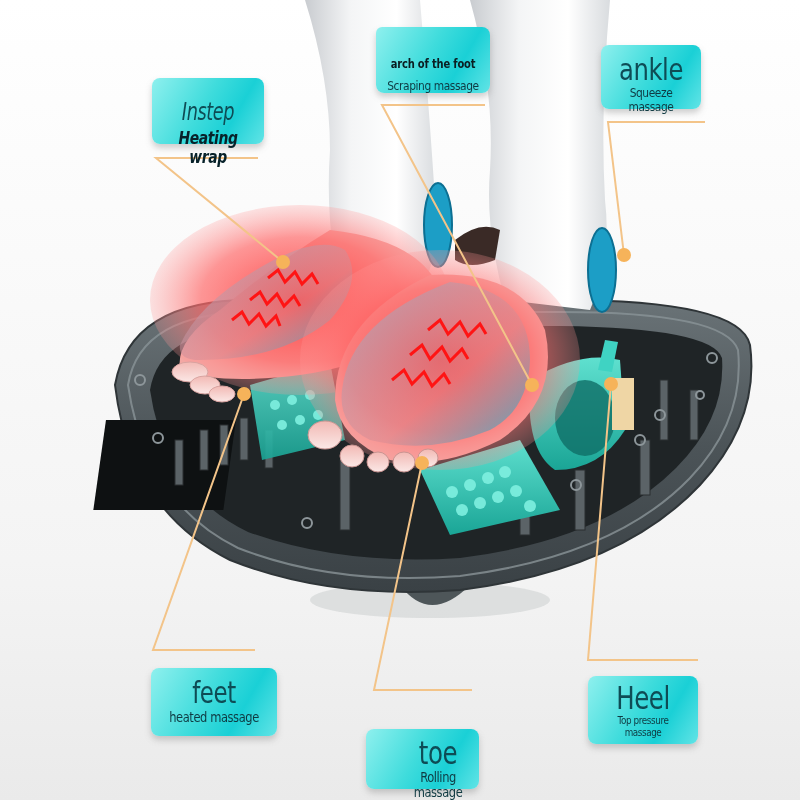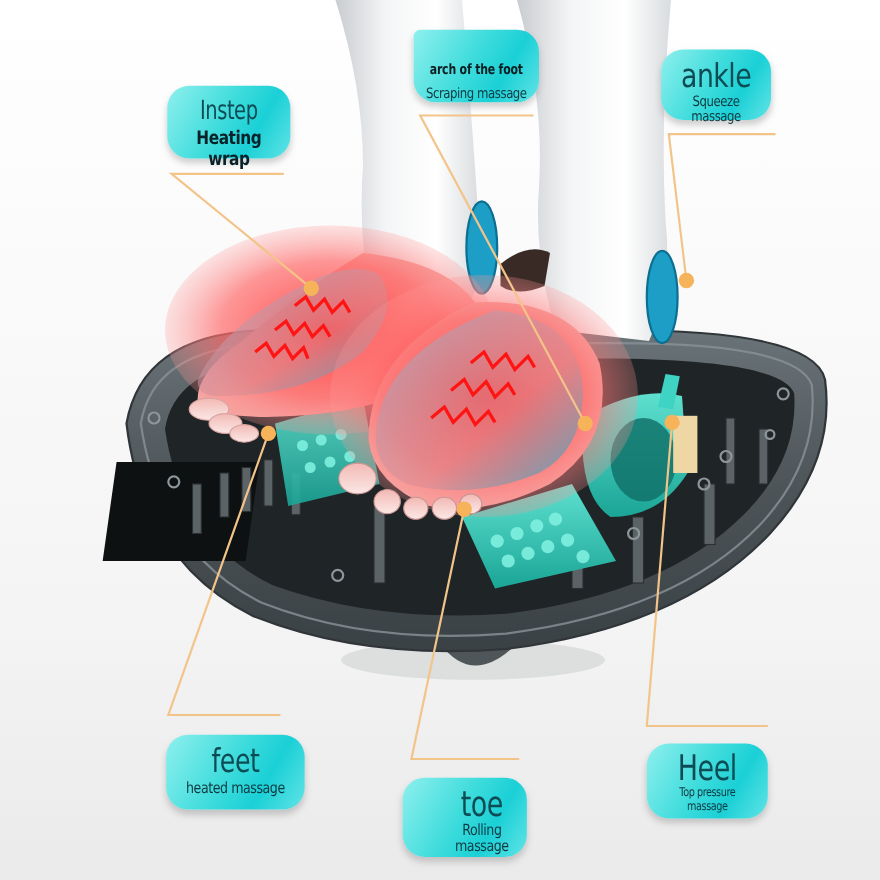--- a/index.html
+++ b/index.html
@@ -7,21 +7,21 @@
       width: 800px; height: 800px; overflow: hidden;
       background: #ffffff;
       font-family: "Liberation Sans", "DejaVu Sans", sans-serif;
       position: relative;
     }
     #stage { position: absolute; left: 0; top: 0; width: 800px; height: 800px; }
     #art { position: absolute; left: 0; top: 0; }
 
     .callout {
       position: absolute;
-      border-radius: 20px;
+      border-radius: 8px;
       background: linear-gradient(120deg, #8ff0ee 0%, #3fdcdc 45%, #1ad0d6 70%, #62e4e6 100%);
       box-shadow: 0 4px 6px rgba(120,120,120,0.35);
       text-align: center;
       color: #0f3d45;
       box-sizing: border-box;
     }
     .callout .title {
       display: block;
       font-family: "DejaVu Sans Condensed", "DejaVu Sans", sans-serif;
       font-weight: bold;
@@ -31,37 +31,37 @@
     }
     .callout .sub {
       display: block;
       font-family: "DejaVu Sans", sans-serif;
       color: #0f3a42;
       line-height: 1.1;
       letter-spacing: -0.5px;
       transform: scaleX(0.82);
     }
 
-    #c-instep { left: 152px; top: 78px; width: 112px; height: 66px; padding-top: 10px; }
+    #c-instep { left: 152px; top: 78px; width: 112px; height: 66px; padding-top: 22px; font-style: italic; }
     #c-instep .title { font-size: 24px; transform: scaleX(0.82); font-weight: normal; }
     #c-instep .sub { font-size: 17px; font-weight: bold; color: #08222a; margin-top: 5px; }
 
     #c-arch { left: 376px; top: 27px; width: 114px; height: 66px; padding-top: 30px; border-top-left-radius: 6px; }
     #c-arch .title { font-size: 13px; color: #0b1e22; font-weight: bold; transform: scaleX(0.85); letter-spacing: -0.2px; }
     #c-arch .sub { font-size: 13px; margin-top: 9px; }
 
     #c-ankle { left: 601px; top: 45px; width: 100px; height: 64px; padding-top: 10px; }
     #c-ankle .title { font-size: 30px; font-weight: normal; transform: scaleX(0.9); }
     #c-ankle .sub { font-size: 13px; margin-top: 1px; }
 
     #c-feet { left: 151px; top: 668px; width: 126px; height: 68px; padding-top: 10px; }
     #c-feet .title { font-size: 30px; font-weight: normal; transform: scaleX(0.85); }
     #c-feet .sub { font-size: 14px; margin-top: 2px; }
 
-    #c-toe { left: 366px; top: 707px; width: 113px; height: 72px; padding-top: 8px; padding-left: 31px; }
+    #c-toe { left: 366px; top: 729px; width: 113px; height: 60px; padding-top: 8px; padding-left: 31px; }
     #c-toe .title { font-size: 32px; font-weight: normal; transform: scaleX(0.85); }
     #c-toe .sub { font-size: 14px; margin-top: 1px; }
 
     #c-heel { left: 588px; top: 676px; width: 110px; height: 68px; padding-top: 6px; }
     #c-heel .title { font-size: 32px; font-weight: normal; transform: scaleX(0.85); }
     #c-heel .sub { font-size: 11px; margin-top: 1px; transform: scaleX(0.8); }
   </style>
 </head>
 <body>
 

